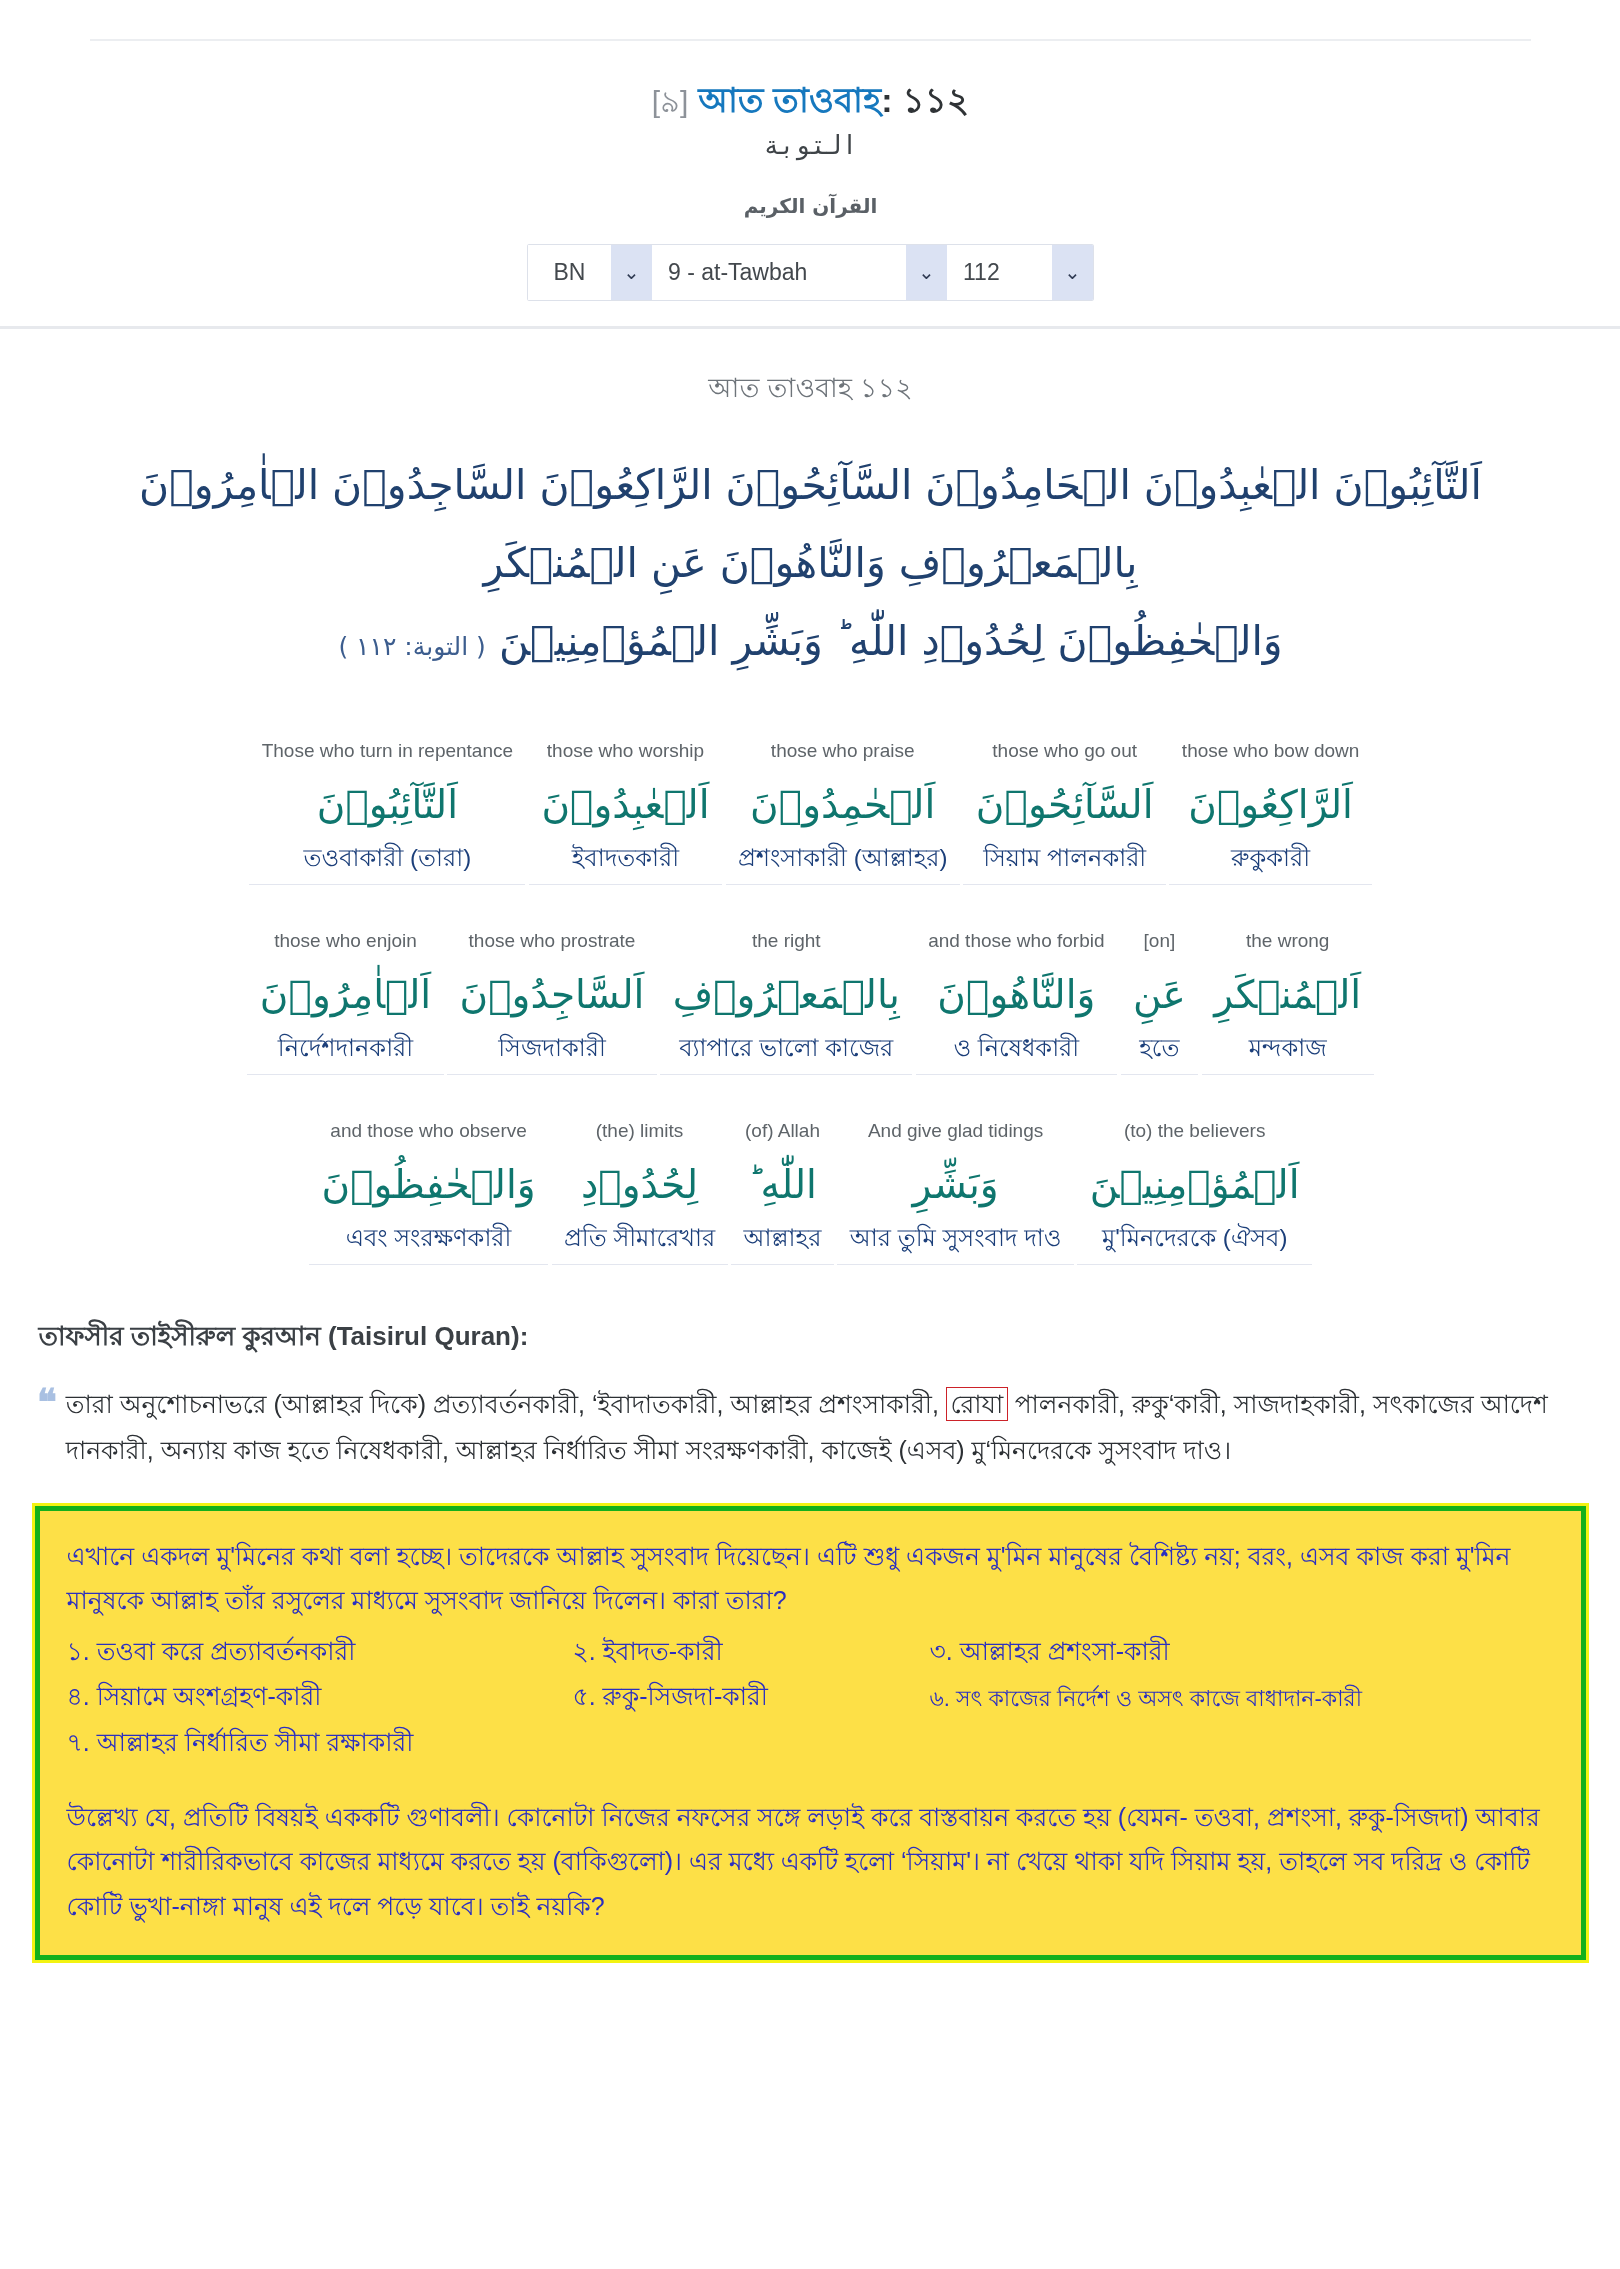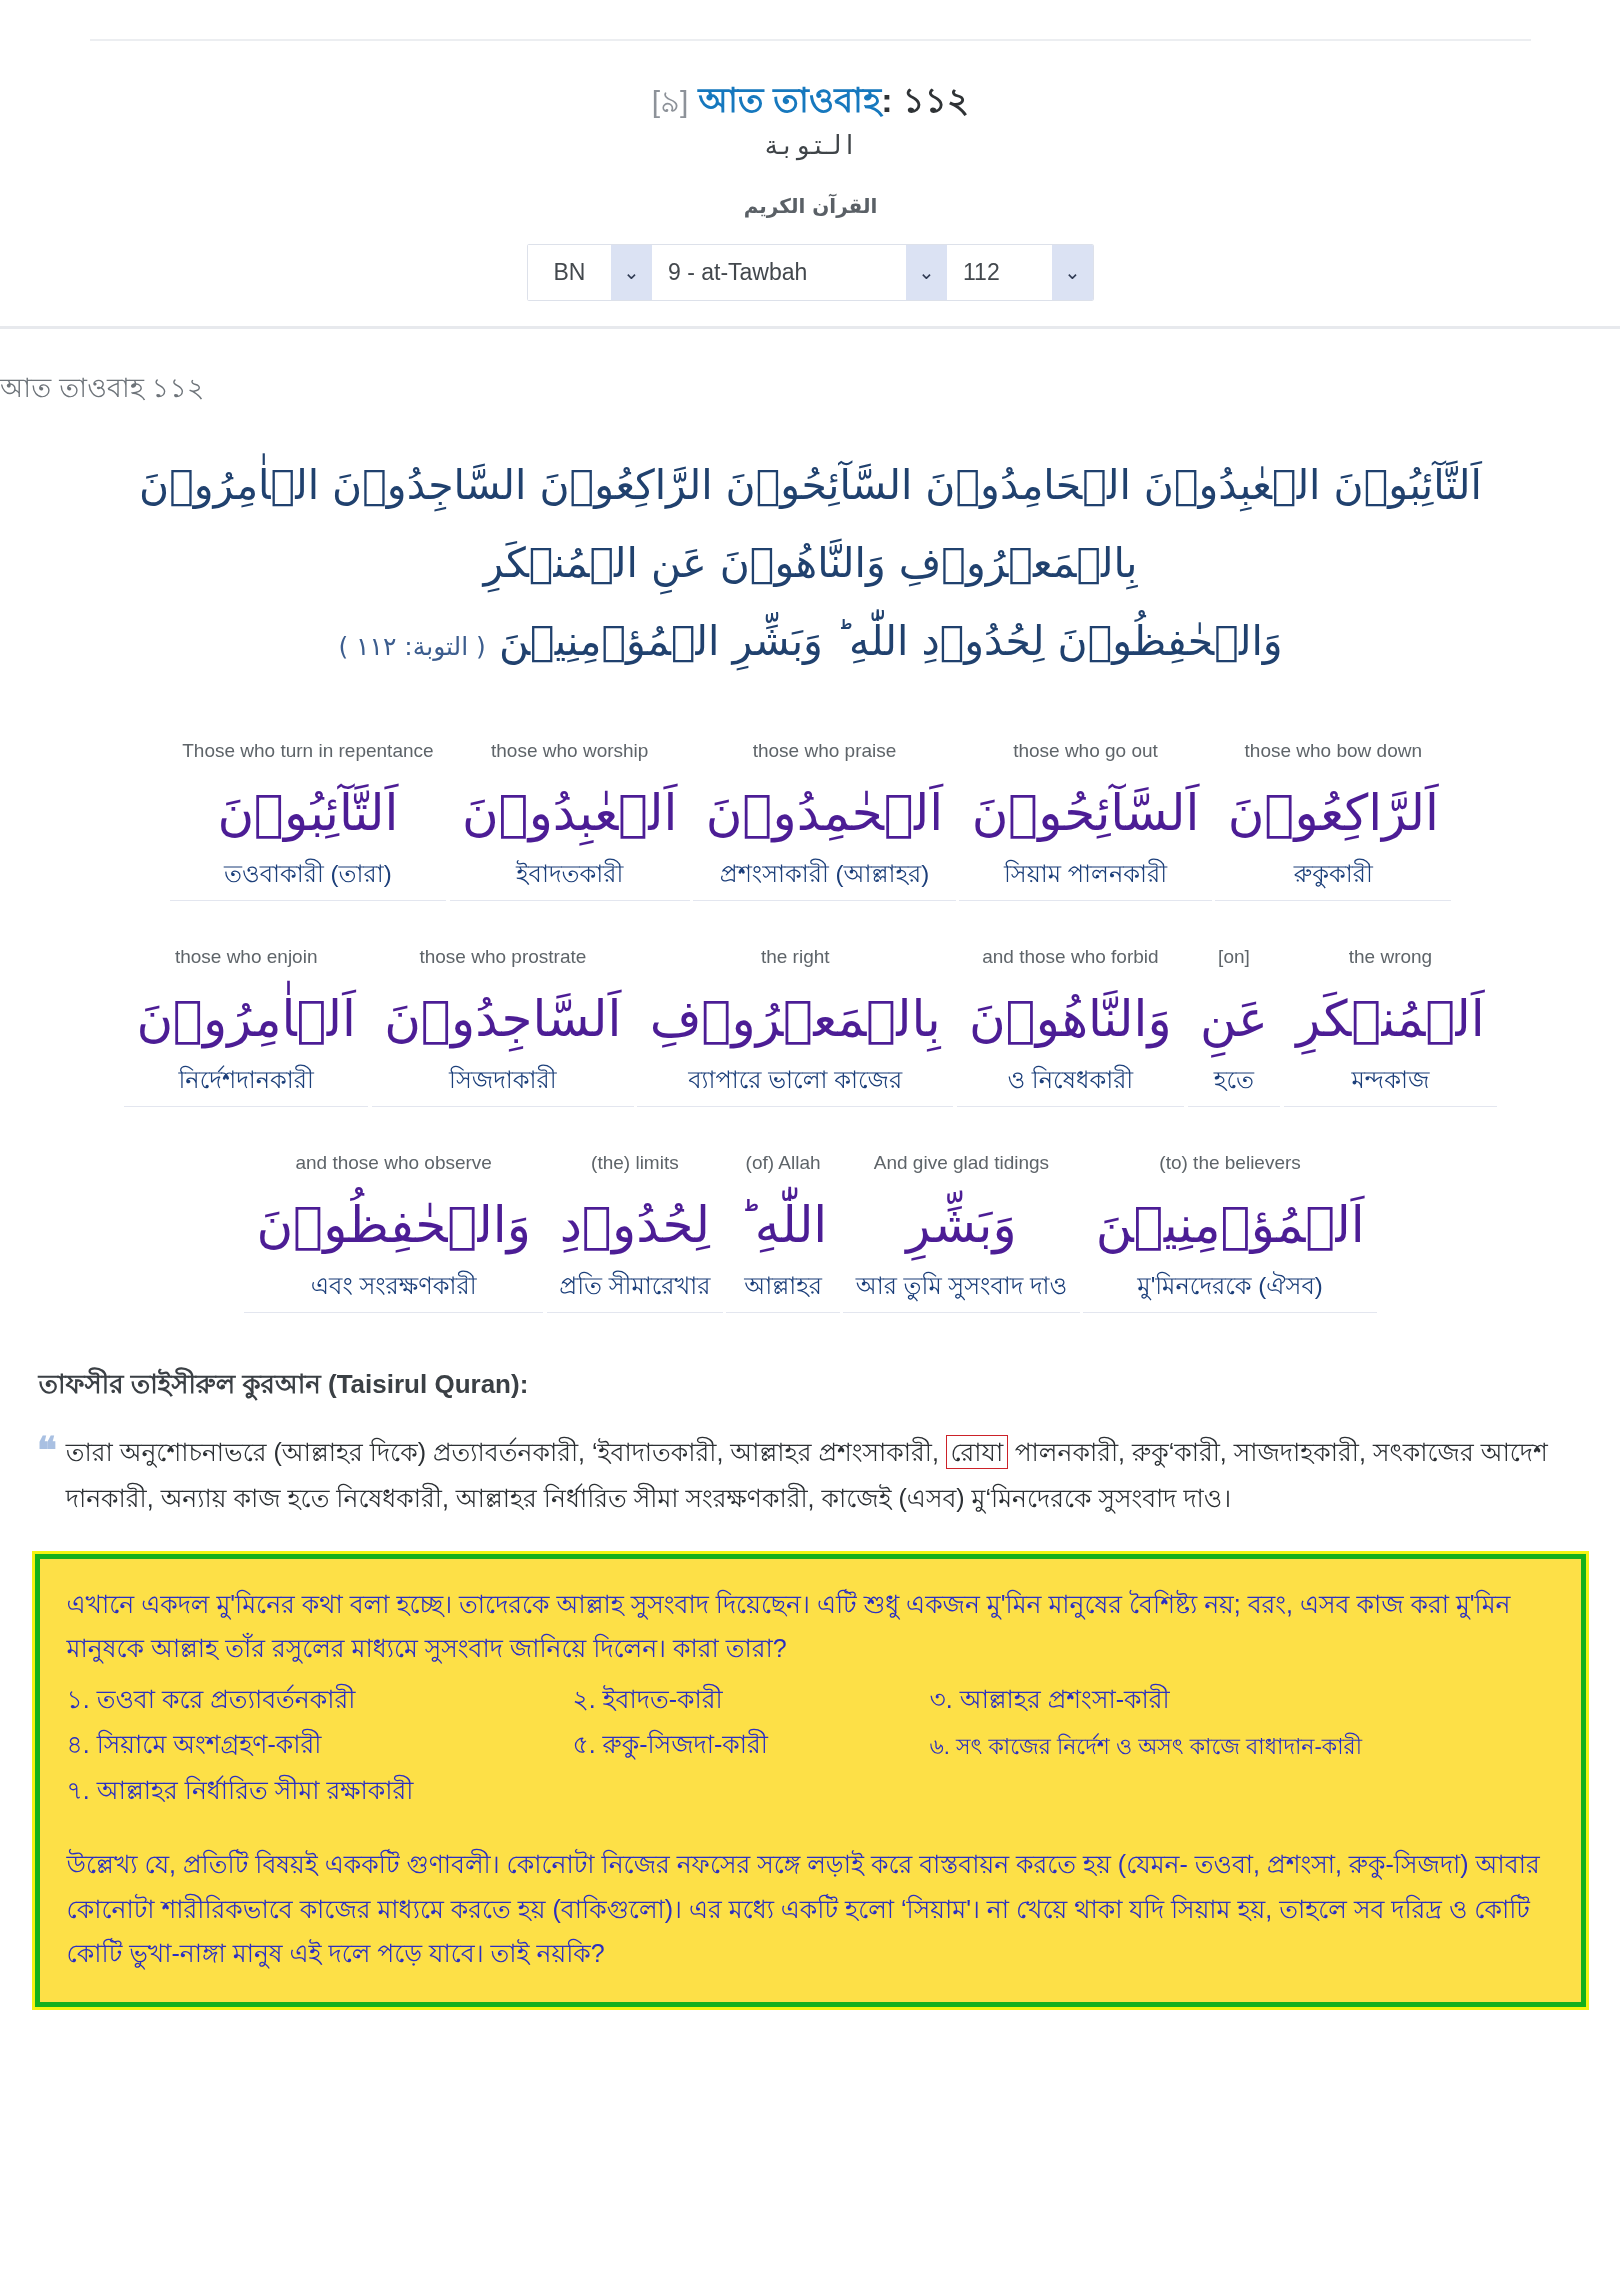--- a/index.html
+++ b/index.html
@@ -110,21 +110,21 @@
   
   .mid-rule {
     width: 100%;
     margin: 25px 0 0 0;
     height: 2.7px;
     background: #e7e9ed;
   }
 
   
   .bn-surah-label {
-    text-align: left;
+    text-align: center;
     font-size: 26.6px;
     color: #6e747a;
     margin-top: 39px;
     letter-spacing: 0.3px;
   }
 
   
   .verse {
     direction: rtl;
     text-align: center;
@@ -167,22 +167,22 @@
     direction: ltr;
     font-size: 19px;
     color: #5e6469;
     margin-bottom: 14px;
     white-space: nowrap;
     line-height: 1.2;
     margin-top: 24px;
   }
   .wcell .ar {
     direction: rtl;
-    font-size: 50px;
-    color: #4c1d95;
+    font-size: 39px;
+    color: #0f766e;
     font-family: "DejaVu Sans", "Liberation Sans", sans-serif;
     line-height: 1.45;
     margin-bottom: 8.9px;
     white-space: nowrap;
   }
   .wcell .bn {
     font-size: 24px;
     color: #1c3f7a;
     white-space: nowrap;
     line-height: 1.3;

